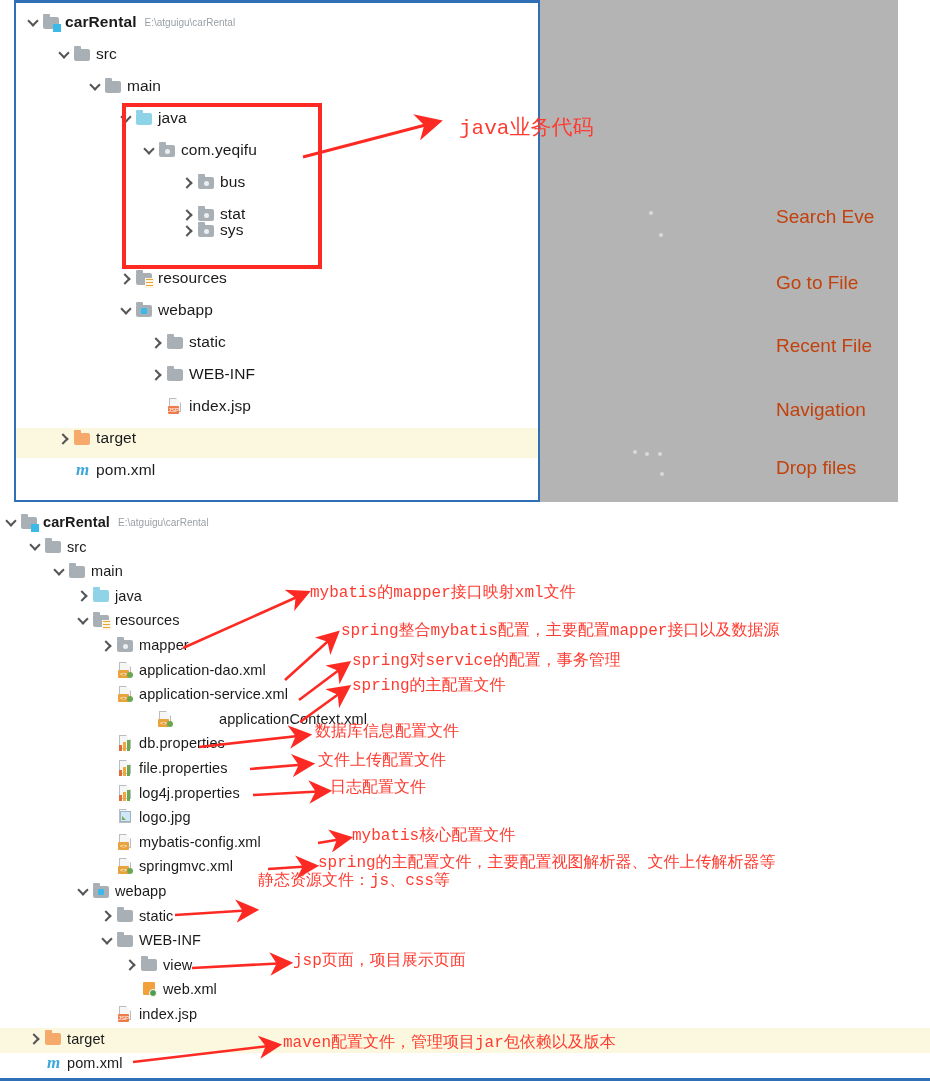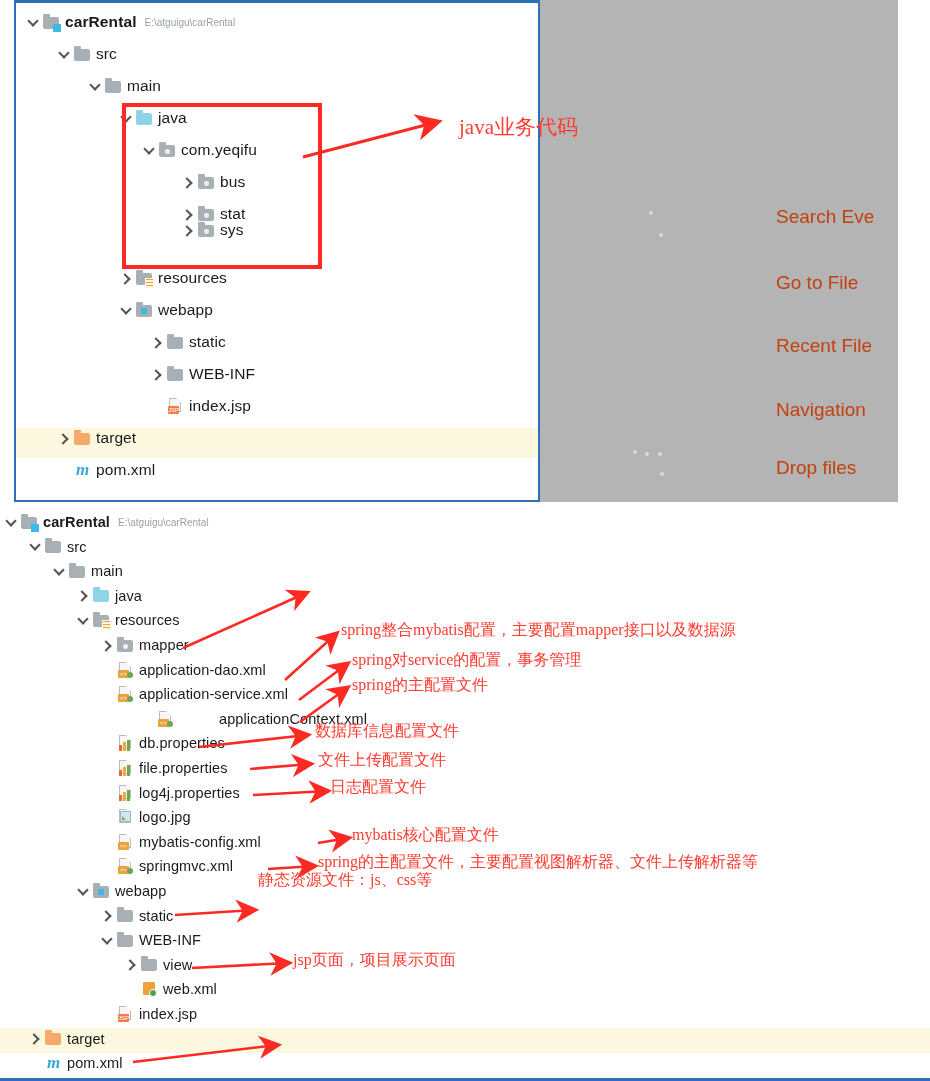--- a/index.html
+++ b/index.html
@@ -75,21 +75,21 @@
   .hint{position:absolute;font-size:19px;color:#c2410c;white-space:nowrap;}
 
   
   .hl{position:absolute;left:0;width:100%;height:26px;background:#fcf8df;}
 
   
   #panel-bot{position:absolute;left:0;top:504px;width:930px;height:577px;background:#fff;border-bottom:3px solid #2f6fb5;box-sizing:border-box;}
   #panel-bot .row .lbl{font-size:14.5px;}
 
   
-  .anno{position:absolute;color:#ff3b30;white-space:nowrap;font-family:Liberation Serif, serif;text-align:center;}
+  .anno{position:absolute;color:#ff3b30;white-space:nowrap;font-family:Liberation Mono, monospace;text-align:center;}
   #anno-java{font-size:21px;}
   .anno-s{font-size:16px;}
   svg.ovl{position:absolute;left:0;top:0;width:930px;height:1081px;pointer-events:none;}
   .redbox{position:absolute;border:4px solid #fd2a23;box-sizing:border-box;}
 
   
   .dot{position:absolute;border-radius:50%;background:#d9d9d9;}
 </style>
 </head>
 <body>
@@ -470,24 +470,26 @@
       <path d="M318,843 L348,838"></path>
       <path d="M268,869 L314,866"></path>
       <path d="M175,915 L254,910"></path>
       <path d="M192,968 L288,963"></path>
       <path d="M133,1062 L277,1045"></path>
     </g>
   </svg>
 
   <div class="anno" id="anno-java" style="left:459px;top:113px;">java业务代码</div>
 
+  <div class="anno anno-s" style="left:310px;top:582px;">mybatis的mapper接口映射xml文件</div>
   <div class="anno anno-s" style="left:341px;top:620px;">spring整合mybatis配置，主要配置mapper接口以及数据源</div>
   <div class="anno anno-s" style="left:352px;top:650px;">spring对service的配置，事务管理</div>
   <div class="anno anno-s" style="left:352px;top:675px;">spring的主配置文件</div>
   <div class="anno anno-s" style="left:315px;top:721px;">数据库信息配置文件</div>
   <div class="anno anno-s" style="left:318px;top:750px;">文件上传配置文件</div>
   <div class="anno anno-s" style="left:330px;top:777px;">日志配置文件</div>
   <div class="anno anno-s" style="left:352px;top:825px;">mybatis核心配置文件</div>
   <div class="anno anno-s" style="left:318px;top:852px;">spring的主配置文件，主要配置视图解析器、文件上传解析器等</div>
   <div class="anno anno-s" style="left:258px;top:870px;">静态资源文件：js、css等</div>
   <div class="anno anno-s" style="left:293px;top:950px;">jsp页面，项目展示页面</div>
+  <div class="anno anno-s" style="left:283px;top:1032px;">maven配置文件，管理项目jar包依赖以及版本</div>
 
 </div>
 
 </body></html>

